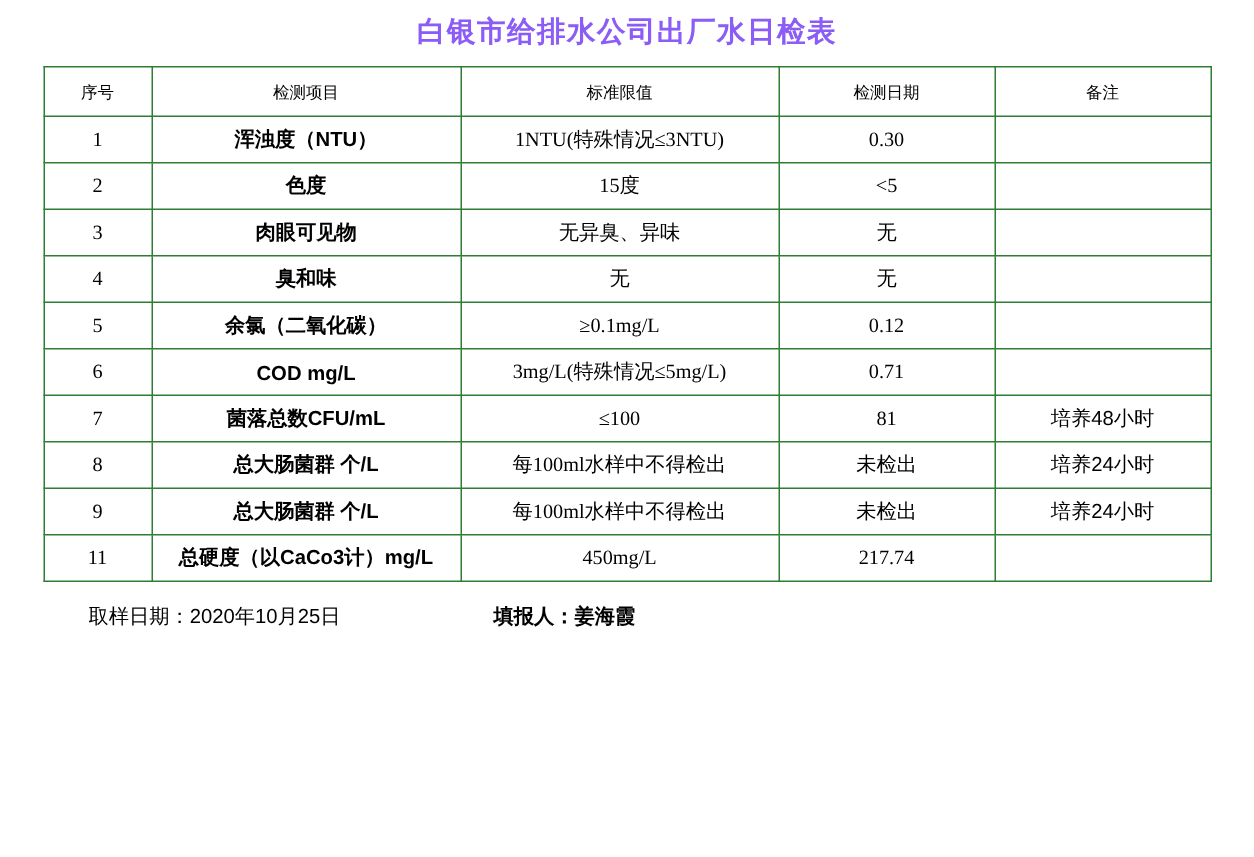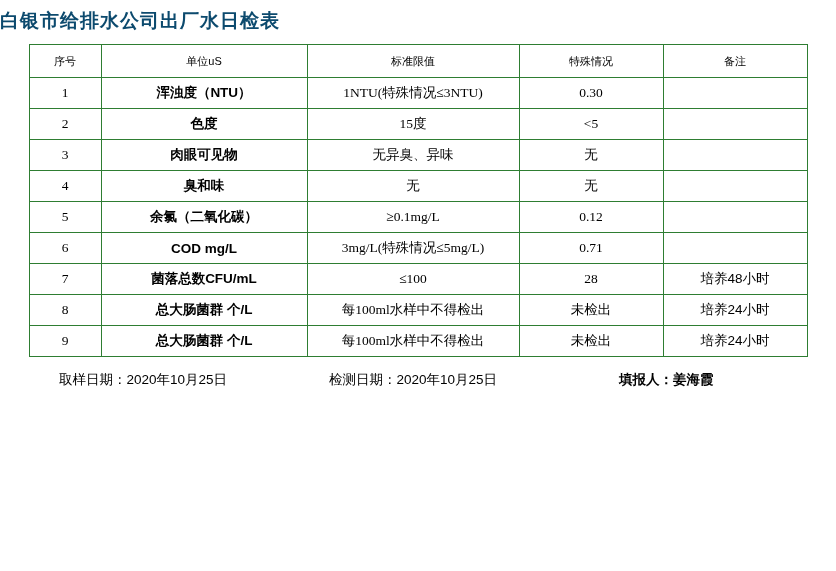--- a/index.html
+++ b/index.html
@@ -15,26 +15,27 @@
     position: relative;
     overflow: hidden;
   }
   .page {
     width: 836px;
     height: 571px;
     position: relative;
     box-sizing: border-box;
   }
   .doc-title {
+    text-align: center;
     font-size: 19px;
     font-weight: bold;
     letter-spacing: 1px;
     margin-top: 8px;
     margin-bottom: 10px;
-    color: #0c4a6e;
+    color: #8b5cf6;
   }
   table.report {
     border-collapse: collapse;
     margin: 0 auto;
     width: 778px;
     table-layout: fixed;
   }
   table.report th,
   table.report td {
     border: 1px solid #2e7d32;
@@ -102,23 +103,23 @@
     <colgroup>
       <col class="c-no">
       <col class="c-item">
       <col class="c-limit">
       <col class="c-result">
       <col class="c-remark">
     </colgroup>
     <thead>
       <tr>
         <th>序号</th>
-        <th>单位uS</th>
+        <th>检测项目</th>
         <th>标准限值</th>
-        <th>特殊情况</th>
+        <th>检测日期</th>
         <th>备注</th>
       </tr>
     </thead>
     <tbody>
       <tr>
         <td class="num-cell">1</td>
         <td class="item-cell">浑浊度（NTU）</td>
         <td class="limit-cell">1NTU(特殊情况≤3NTU)</td>
         <td class="result-cell">0.30</td>
         <td></td>
@@ -155,39 +156,45 @@
         <td class="num-cell">6</td>
         <td class="item-cell">COD        mg/L</td>
         <td class="limit-cell">3mg/L(特殊情况≤5mg/L)</td>
         <td class="result-cell">0.71</td>
         <td></td>
       </tr>
       <tr>
         <td class="num-cell">7</td>
         <td class="item-cell">菌落总数CFU/mL</td>
         <td class="limit-cell">≤100</td>
-        <td class="result-cell">28</td>
+        <td class="result-cell">81</td>
         <td>培养48小时</td>
       </tr>
       <tr>
         <td class="num-cell">8</td>
         <td class="item-cell">总大肠菌群 个/L</td>
         <td class="limit-cell">每100ml水样中不得检出</td>
         <td class="result-cell">未检出</td>
         <td>培养24小时</td>
       </tr>
       <tr>
         <td class="num-cell">9</td>
         <td class="item-cell">总大肠菌群 个/L</td>
         <td class="limit-cell">每100ml水样中不得检出</td>
         <td class="result-cell">未检出</td>
         <td>培养24小时</td>
       </tr>
+      <tr>
+        <td class="num-cell">11</td>
+        <td class="item-cell">总硬度（以CaCo3计）mg/L</td>
+        <td class="limit-cell">450mg/L</td>
+        <td class="result-cell">217.74</td>
+        <td></td>
+      </tr>
     </tbody>
   </table>
 
   <div class="footer">
     <div class="f-sample">取样日期：2020年10月25日</div>
-    <div class="f-test">检测日期：2020年10月25日</div>
     <div class="f-reporter">填报人：姜海霞</div>
   </div>
 
 </div>
 
 </body></html>

